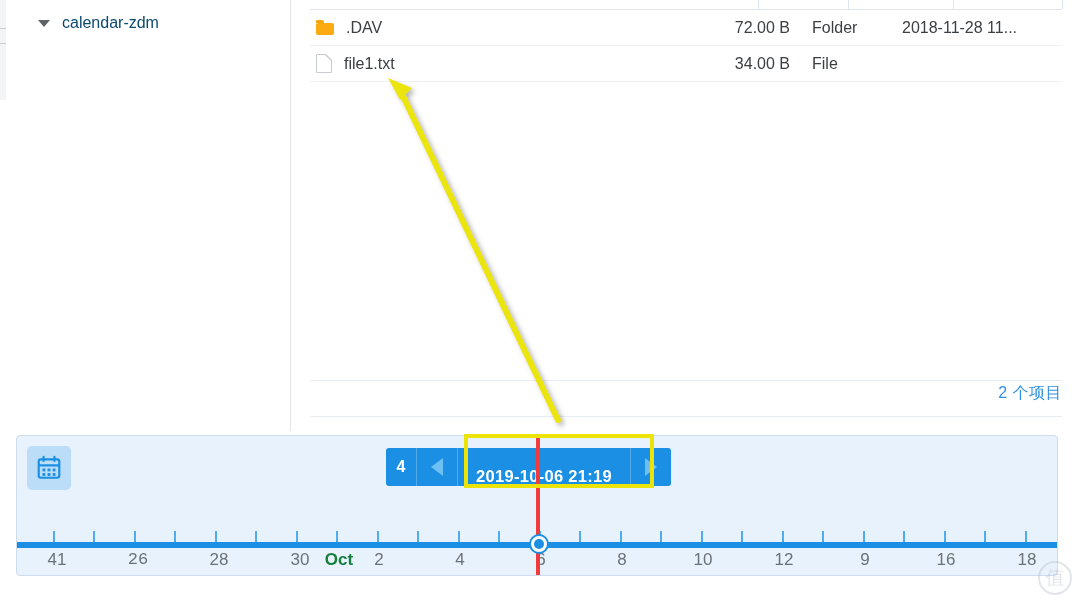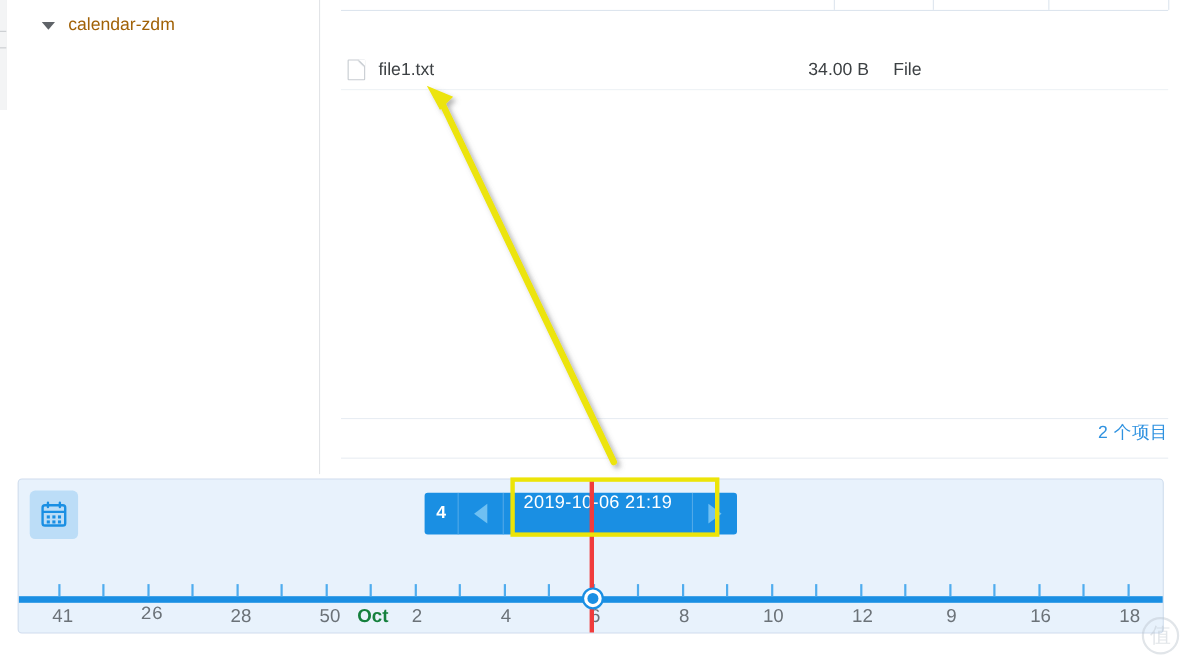--- a/index.html
+++ b/index.html
@@ -38,21 +38,21 @@
     background: #ffffff;
     border-right: 1px solid #e2e4e7;
     box-sizing: border-box;
   }
   .tree-row {
     position: absolute;
     display: flex;
     align-items: center;
     height: 28px;
     font-size: 16px;
-    color: #a16207;
+    color: #0c4a6e;
     white-space: nowrap;
   }
   .tree-row-root { left: 32px; top: 9px; }
   .tree-caret-down {
     width: 0; height: 0;
     border-left: 6px solid transparent;
     border-right: 6px solid transparent;
     border-top: 7px solid #5f6368;
     margin-right: 12px;
   }
@@ -247,22 +247,22 @@
     border-right: 12px solid #6fc0f2;
   }
   .tri-right {
     width: 0; height: 0;
     border-top: 9px solid transparent;
     border-bottom: 9px solid transparent;
     border-left: 12px solid #6fc0f2;
   }
   .tl-nav-date {
     padding: 0 18px;
-    display: flex; align-items: flex-start; justify-content: center;
-    color: #ffffff; font-size: 16.5px; font-weight: 400;
+    display: flex; align-items: flex-end; justify-content: center;
+    color: #ffffff; font-size: 16.5px; font-weight: 700;
     letter-spacing: .3px;
     position: relative;
   }
   .tl-nav-notch {
     position: absolute;
     left: 50%; bottom: -11px;
     margin-left: -11px;
     width: 0; height: 0;
     border-left: 11px solid transparent;
     border-right: 11px solid transparent;
@@ -371,20 +371,29 @@
 </div>
 
 <div class="filelist">
 
   <div class="fl-headrule"></div>
   <div class="col-divider" style="left:466px"></div>
   <div class="col-divider" style="left:556px"></div>
   <div class="col-divider" style="left:661px"></div>
   <div class="col-divider" style="left:770px"></div>
 
+  <div class="fl-row" style="top:10px">
+    <span class="c-name">
+      <span class="ico-folder"></span>
+      <span>.DAV</span>
+    </span>
+    <span class="c-size">72.00 B</span>
+    <span class="c-type">Folder</span>
+    <span class="c-date">2018-11-28 11...</span>
+  </div>
 
   <div class="fl-row" style="top:46px">
     <span class="c-name">
       <span class="ico-file"></span>
       <span>file1.txt</span>
     </span>
     <span class="c-size">34.00 B</span>
     <span class="c-type">File</span>
   </div>
 
@@ -464,21 +473,21 @@
       <div class="tl-tick" style="left: 886px;"></div>
       <div class="tl-tick" style="left: 927px;"></div>
       <div class="tl-tick" style="left: 967px;"></div>
       <div class="tl-tick" style="left: 1008px;"></div>
     </div>
 
   <div class="tl-labels" id="label-host">
       <div class="tl-label" style="left: 40px;">41</div>
       <div class="tl-label" style="left: 121px; font-family: Liberation Mono, monospace;">26</div>
       <div class="tl-label" style="left: 202px;">28</div>
-      <div class="tl-label" style="left: 283px;">50</div>
+      <div class="tl-label" style="left: 283px;">30</div>
       <div class="tl-label month" style="left: 322px;">Oct</div>
       <div class="tl-label" style="left: 362px;">2</div>
       <div class="tl-label" style="left: 443px;">4</div>
       <div class="tl-label" style="left: 524px;">6</div>
       <div class="tl-label" style="left: 605px;">8</div>
       <div class="tl-label" style="left: 686px;">10</div>
       <div class="tl-label" style="left: 767px;">12</div>
       <div class="tl-label" style="left: 848px;">9</div>
       <div class="tl-label" style="left: 929px;">16</div>
       <div class="tl-label" style="left: 1010px;">18</div>

